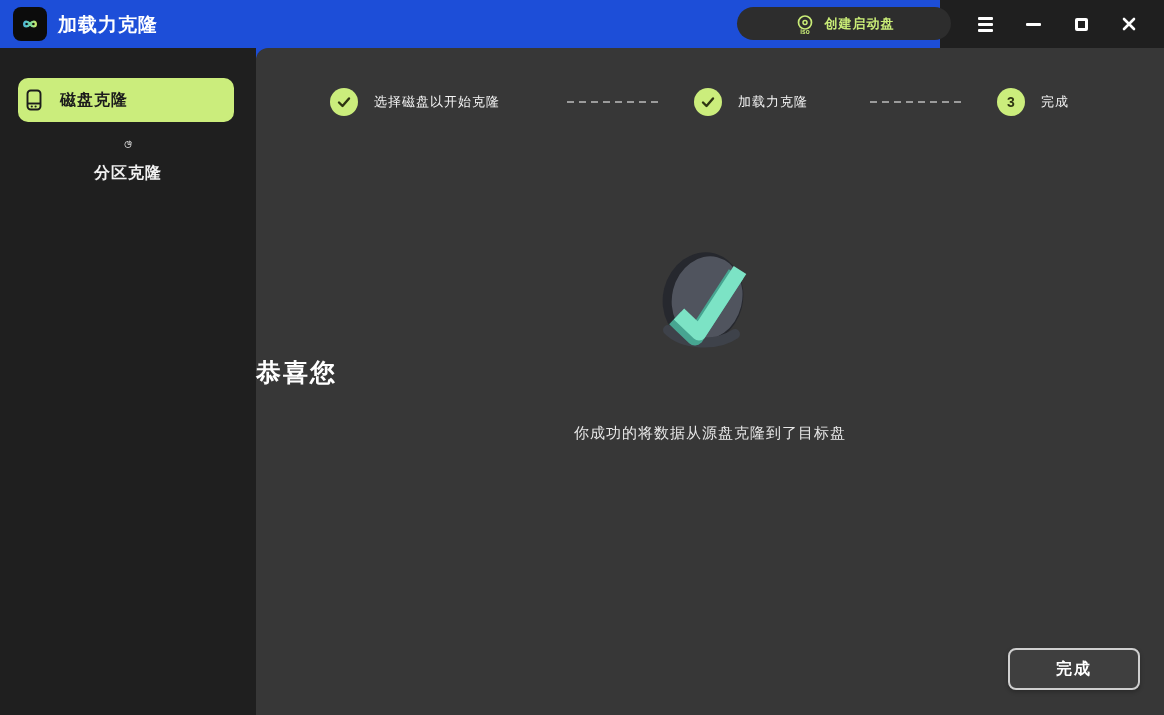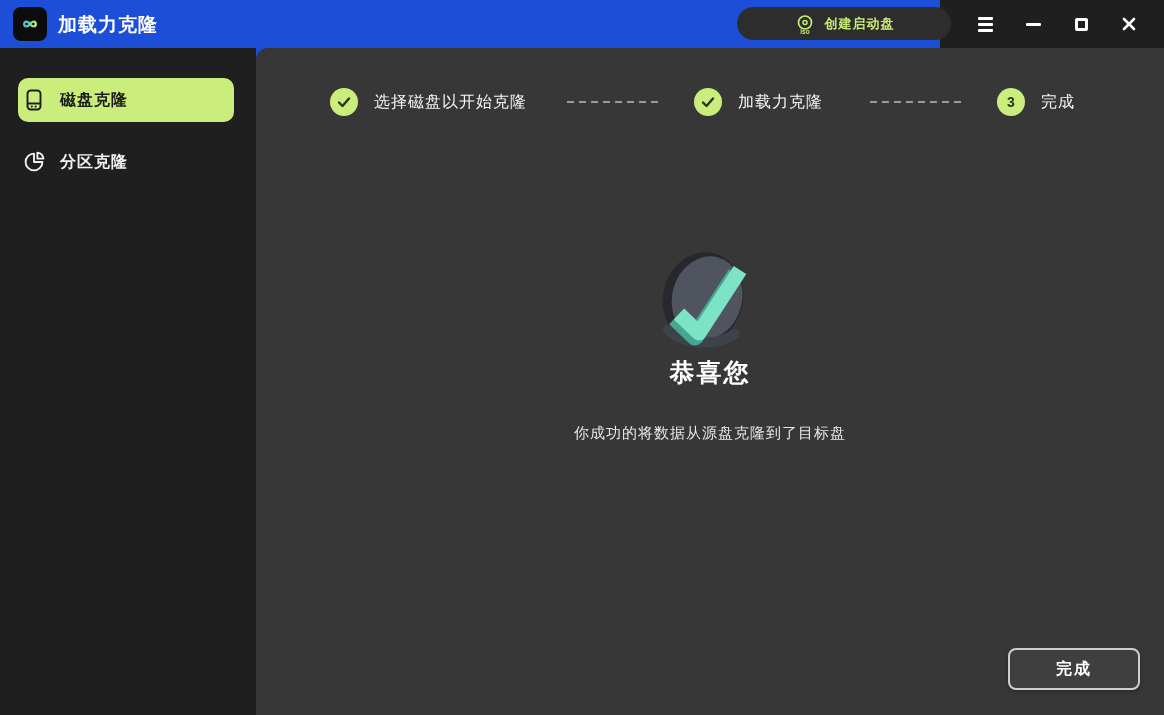--- a/index.html
+++ b/index.html
@@ -21,44 +21,44 @@
   .hamburger { display:flex; flex-direction:column; gap:3px; }
   .hamburger i { display:block; width:15px; height:3px; background:#ffffff; border-radius:1px; }
   .minbar { width:15px; height:3px; background:#ffffff; border-radius:1px; }
   .maxsq { width:13px; height:13px; border:3px solid #ffffff; border-radius:2px; }
 
   
   .sidebar { position:absolute; left:0; top:48px; width:256px; height:667px; background:#1f1f1f; }
   .side-item { position:absolute; left:18px; width:216px; height:44px; border-radius:10px;
     display:flex; align-items:center; gap:14px; padding-left:4px; cursor:pointer; }
   .side-item.active { background:#cbed7c; color:#1c1c1c; }
-  .side-item.inactive { background:transparent; color:#f2f2f2; }
+  .side-item.inactive { background:transparent; color:#f2f2f2;flex-direction:column; }
   .side-item .txt { font-size:16px; font-weight:700; letter-spacing:1px; }
   .si-1 { top:30px; } .si-2 { top:92px; }
 
   
   .panel { position:absolute; left:256px; top:48px; width:908px; height:667px;
     background:#373737; border-top-left-radius:12px; }
 
   
   .step-circle { position:absolute; top:40px; width:28px; height:28px; border-radius:50%;
     background:#cbed7c; display:flex; align-items:center; justify-content:center; }
   .step-num { font-size:14px; font-weight:700; color:#2e3512; }
   .step-label { position:absolute; top:40px; height:28px; line-height:28px;
-    color:#f5f5f5; font-size:16px; font-weight:500; letter-spacing:1px; white-space:nowrap; }
+    color:#f5f5f5; font-size:13px; font-weight:500; letter-spacing:1px; white-space:nowrap; }
   .sc-1 { left:74px; } .sl-1 { left:118px; }
   .sc-2 { left:438px; } .sl-2 { left:482px; }
   .sc-3 { left:741px; } .sl-3 { left:785px; }
   .dash { position:absolute; top:53px; height:2px;
     background:repeating-linear-gradient(90deg,#9b9b9b 0 7px,transparent 7px 12px); }
   .dash-1 { left:311px; width:92px; } .dash-2 { left:614px; width:92px; }
 
   
   .illus { position:absolute; left:387px; top:190px; width:130px; height:120px; }
-  .big-title { position:absolute; left:0; top:308px; width:908px; text-align:center;
+  .big-title { position:absolute; left:0; top:308px; width:908px; text-align:left;
     color:#ffffff; font-size:25px; font-weight:600; letter-spacing:2px; }
   .sub-title { position:absolute; left:0; top:360px; width:908px; text-align:center;
     color:#e8e8e8; font-size:15px; letter-spacing:1px;margin-top:16px; }
 
   
   .done-btn { position:absolute; left:752px; top:600px; width:132px; height:42px;
     background:#3f3f3f; border:2px solid #cfcfcf; border-radius:8px;
     display:flex; align-items:center; justify-content:center; cursor:pointer;
     color:#ffffff; font-size:16px; font-weight:700; letter-spacing:2px;
     box-shadow:0 2px 4px rgba(0,0,0,0.25); }

